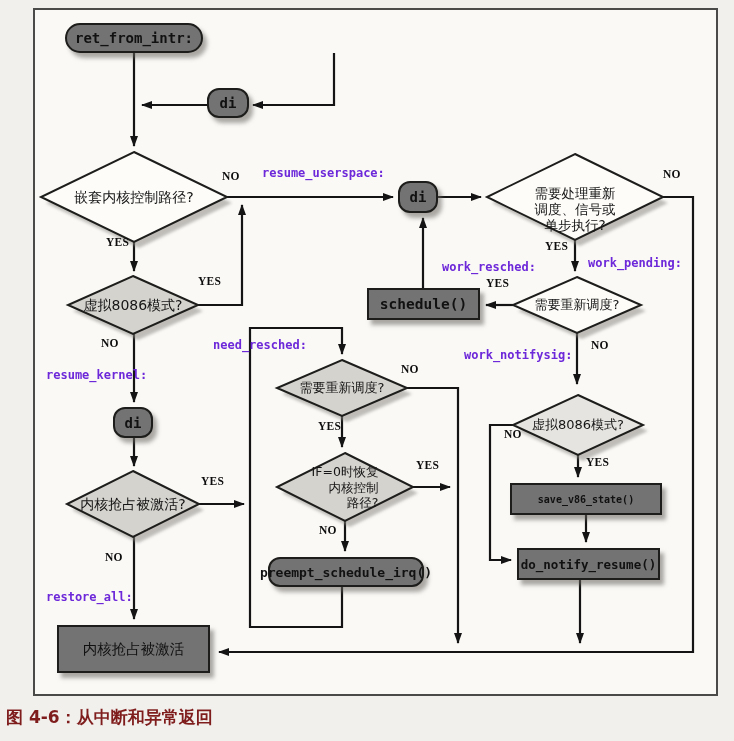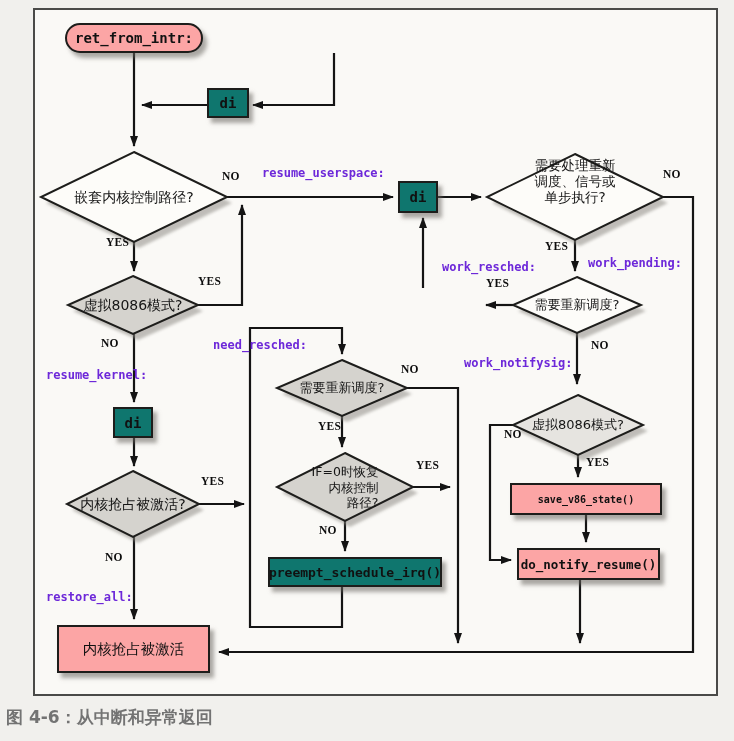--- a/index.html
+++ b/index.html
@@ -13,49 +13,49 @@
   }
   #stage{position:absolute;left:0;top:0;width:734px;height:741px;}
   .frame{
     position:absolute;left:33px;top:8px;width:685px;height:688px;
     border:2px solid #4a4a48;background:#faf9f6;box-sizing:border-box;
   }
   svg.wires{position:absolute;left:0;top:0;width:734px;height:741px;z-index:2;}
   .node{
     position:absolute;z-index:3;box-sizing:border-box;
     display:flex;align-items:center;justify-content:center;
-    border:2px solid #1d1d1b;background:#fca5a5;
+    border:2px solid #1d1d1b;background:#737373;
     font-family:"DejaVu Sans Mono","Liberation Mono",monospace;
     font-size:14px;font-weight:bold;color:#111;
     box-shadow:4px 5px 4px rgba(104,101,95,.55);
     white-space:nowrap;
   }
   .stadium{border-radius:16px;}
-  .gray{background:#0f766e;}
+  .gray{background:#737373;border-radius:12px;}
   .di{font-size:14px;}
   .rect{}
   .cjk-box{font-family:"DejaVu Sans",sans-serif;font-size:14.5px;font-weight:normal;}
   .dlabel{
     position:absolute;z-index:4;transform:translate(-50%,-50%);
     text-align:center;font-size:14px;line-height:1.2;
     white-space:pre-line;color:#151515;
   }
   .dlabel.small{font-size:12.5px;line-height:1.25;text-align:right;}
   .mono-label{
     position:absolute;z-index:4;
     font-family:"DejaVu Sans Mono","Liberation Mono",monospace;
     font-size:12px;font-weight:bold;color:#6d28d9;white-space:nowrap;
   }
   .bn{
     position:absolute;z-index:4;font-size:11.5px;font-weight:bold;
     font-family:Liberation Serif, serif;letter-spacing:.3px;color:#0e0e0e;
   }
   .caption{
     position:absolute;left:6px;top:706px;z-index:5;
-    font-size:17px;font-weight:bold;color:#737373;white-space:nowrap;
+    font-size:17px;font-weight:bold;color:#7f1d1d;white-space:nowrap;
   }
 </style>
 </head>
 <body>
 
 <div id="stage">
 
   <div class="frame"></div>
 
   <svg class="wires" viewBox="0 0 734 741" xmlns="http://www.w3.org/2000/svg">
@@ -126,53 +126,56 @@
   <div class="node gray di" style="left:207px;top:88px;width:42px;height:30px;">
     <span>di</span>
   </div>
   <div class="node gray di" style="left:113px;top:407px;width:40px;height:31px;">
     <span>di</span>
   </div>
   <div class="node gray di" style="left:398px;top:181px;width:40px;height:32px;">
     <span>di</span>
   </div>
 
-  <div class="node rect gray" style="left:268px;top:557px;width:174px;height:30px;font-size:13px;">
+  <div class="node rect" style="left:367px;top:288px;width:113px;height:32px;font-size:14.5px;">
+    <span>schedule()</span>
+  </div>
+  <div class="node rect gray" style="left:268px;top:557px;width:156px;height:30px;font-size:13px;">
     <span>preempt_schedule_irq()</span>
   </div>
   <div class="node rect" style="left:510px;top:483px;width:152px;height:32px;font-size:10px;">
     <span>save_v86_state()</span>
   </div>
   <div class="node rect" style="left:517px;top:548px;width:143px;height:32px;font-size:12.5px;">
     <span>do_notify_resume()</span>
   </div>
   <div class="node rect cjk-box" style="left:57px;top:625px;width:153px;height:48px;">
     <span>内核抢占被激活</span>
   </div>
 
   <div class="dlabel" style="left:134px;top:197px;">嵌套内核控制路径?</div>
   <div class="dlabel" style="left:133px;top:305px;">虚拟8086模式?</div>
   <div class="dlabel" style="left:133px;top:504px;">内核抢占被激活?</div>
   <div class="dlabel" style="left:342px;top:388px;font-size:13px;">需要重新调度?</div>
   <div class="dlabel small" style="left:345px;top:487px;">IF=0时恢复
 内核控制
 路径?</div>
-  <div class="dlabel" style="left:575px;top:181px;font-size:13.5px;">需要处理重新
+  <div class="dlabel" style="left:575px;top:209px;font-size:13.5px;">需要处理重新
 调度、信号或
 单步执行?</div>
   <div class="dlabel" style="left:577px;top:305px;font-size:13px;">需要重新调度?</div>
   <div class="dlabel" style="left:578px;top:425px;font-size:13px;">虚拟8086模式?</div>
 
   <div class="mono-label" style="left:262px;top:166px;">resume_userspace:</div>
   <div class="mono-label" style="left:213px;top:338px;">need_resched:</div>
   <div class="mono-label" style="left:46px;top:368px;">resume_kernel:</div>
   <div class="mono-label" style="left:46px;top:590px;">restore_all:</div>
   <div class="mono-label" style="left:442px;top:260px;">work_resched:</div>
   <div class="mono-label" style="left:588px;top:256px;">work_pending:</div>
-  <div class="mono-label" style="left:464px;top:356px;">work_notifysig:</div>
+  <div class="mono-label" style="left:464px;top:348px;">work_notifysig:</div>
 
   <div class="bn" style="left:222px;top:170px;">NO</div>
   <div class="bn" style="left:106px;top:236px;">YES</div>
   <div class="bn" style="left:198px;top:275px;">YES</div>
   <div class="bn" style="left:101px;top:337px;">NO</div>
   <div class="bn" style="left:201px;top:475px;">YES</div>
   <div class="bn" style="left:105px;top:551px;">NO</div>
   <div class="bn" style="left:401px;top:363px;">NO</div>
   <div class="bn" style="left:318px;top:420px;">YES</div>
   <div class="bn" style="left:416px;top:459px;">YES</div>

